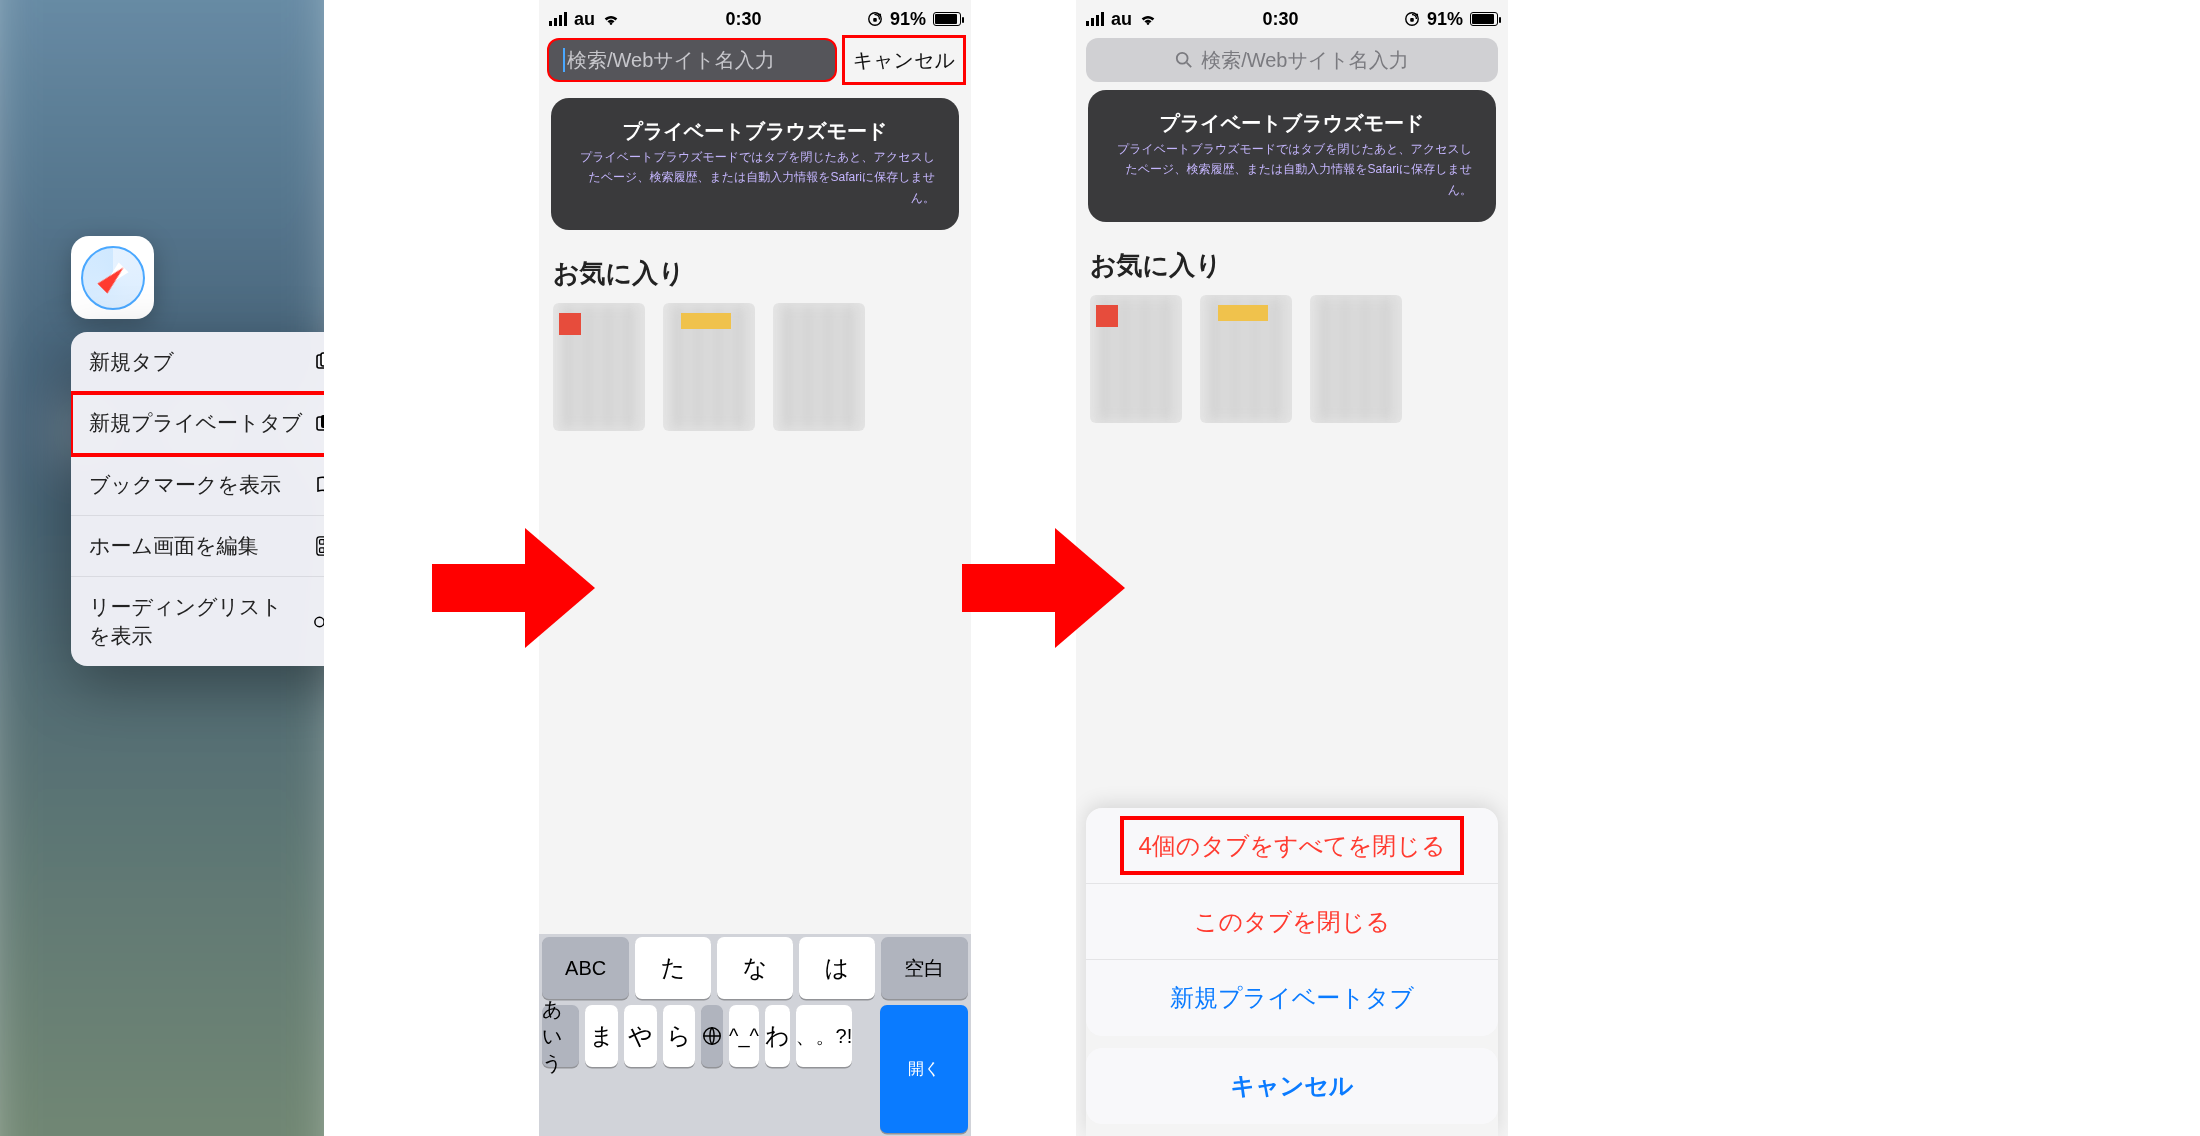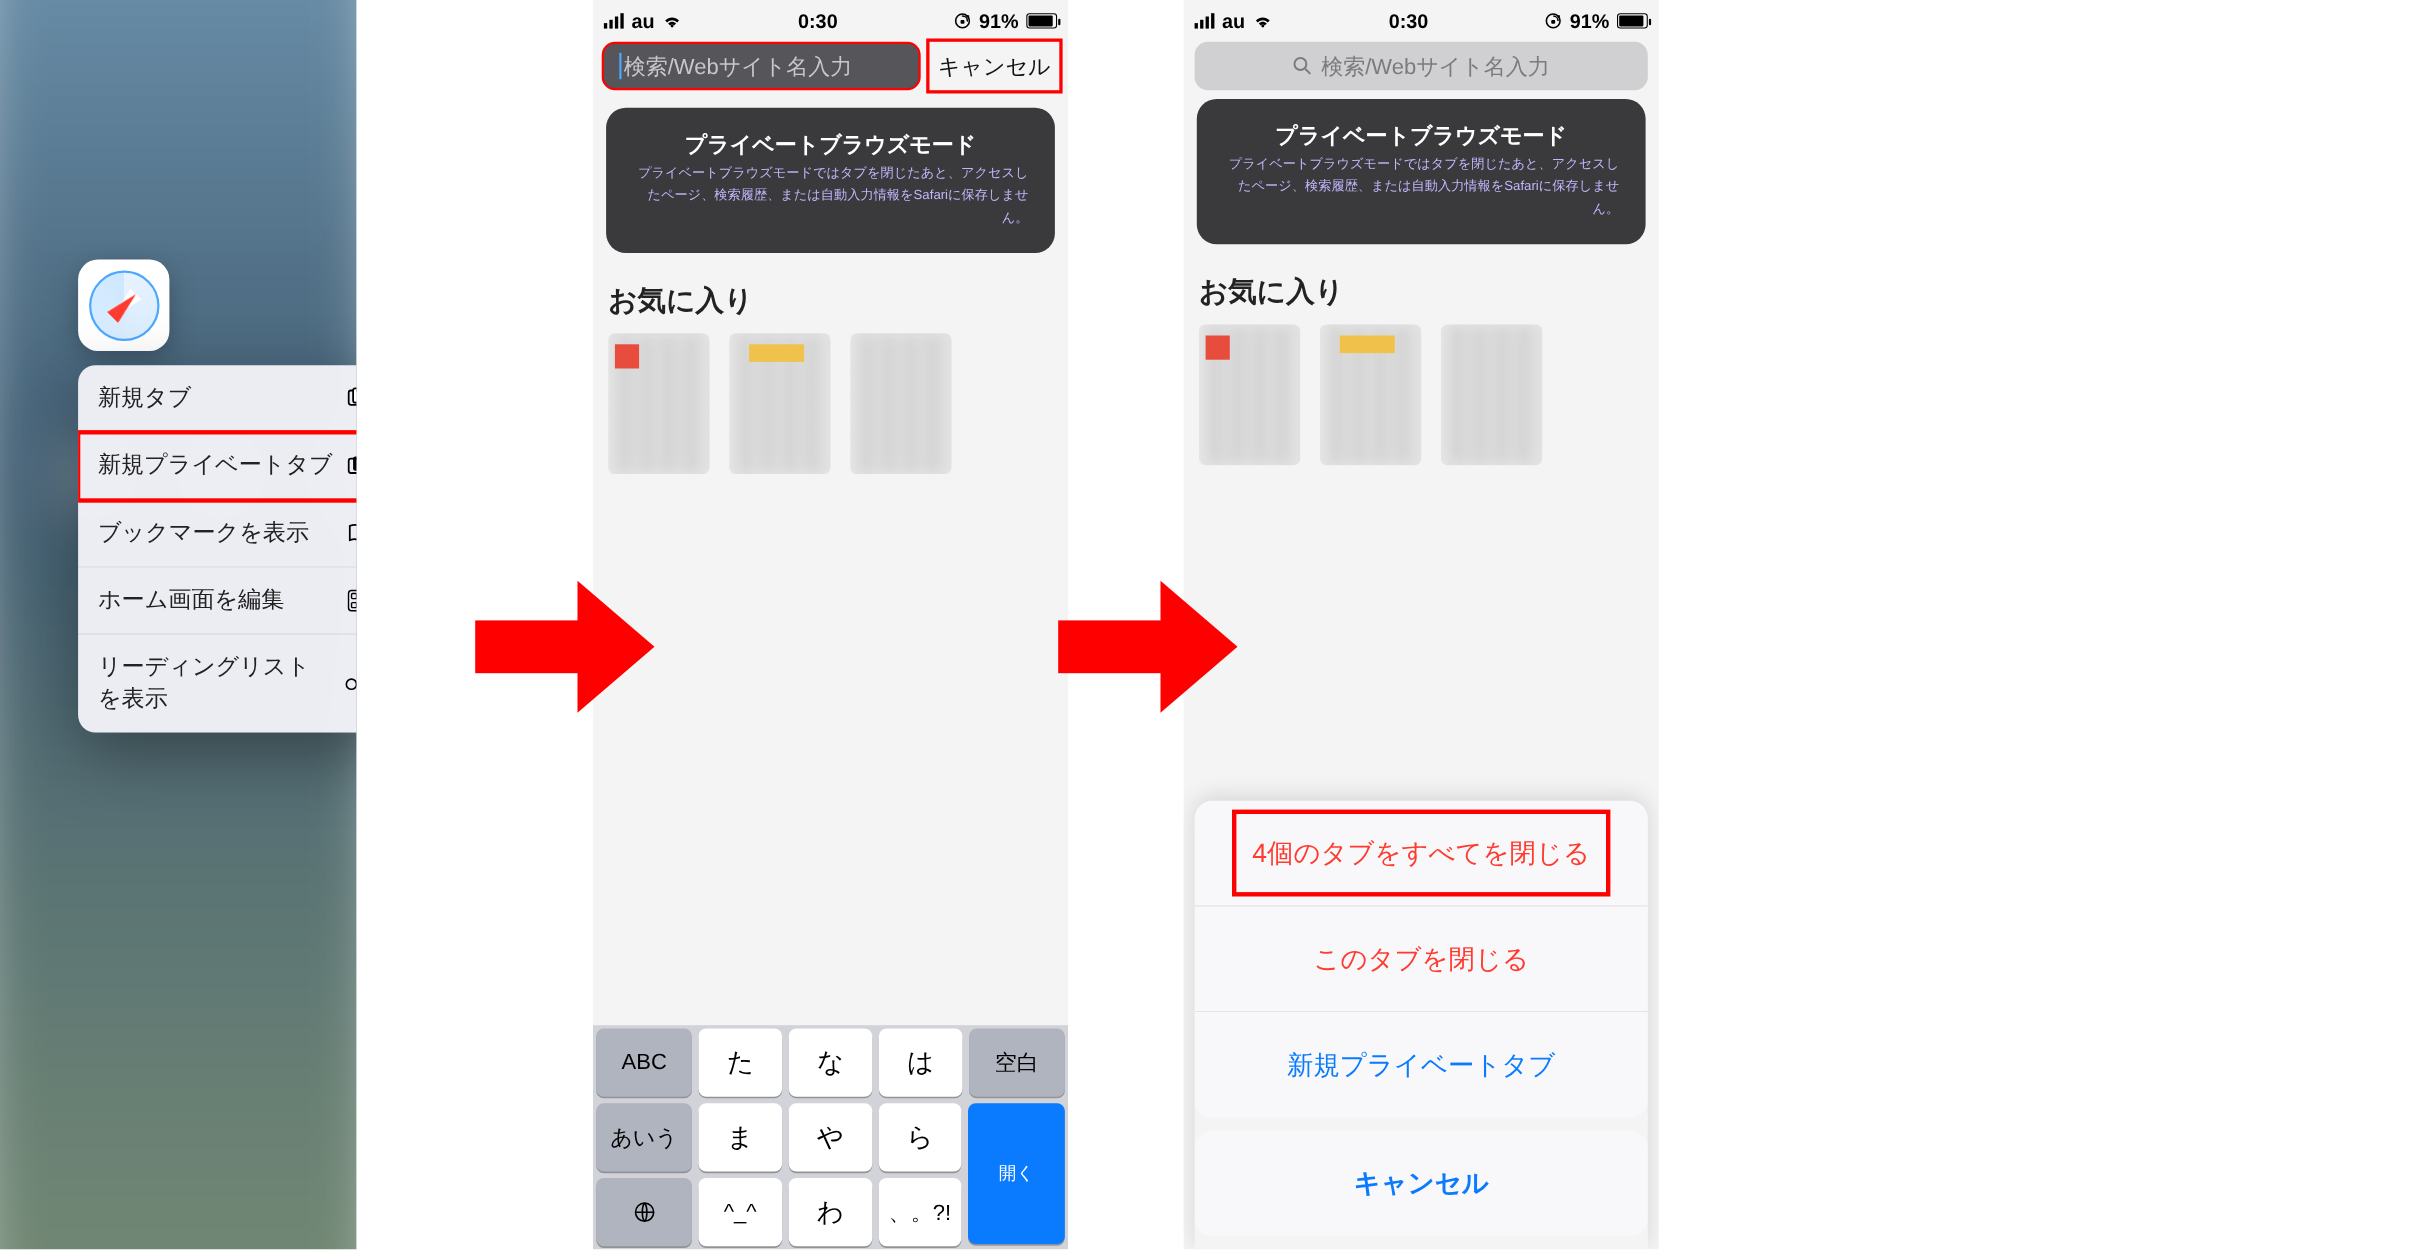--- a/index.html
+++ b/index.html
@@ -174,21 +174,21 @@
     position:absolute; left:10px; right:10px; bottom:0;
     border-radius:16px 16px 0 0;
     overflow:hidden;
     box-shadow:0 -4px 20px rgba(0,0,0,.12);
   }
   .sheet .grp {
     background:rgba(248,248,250,.98);
     border-radius:16px; overflow:hidden; margin-bottom:12px;
   }
   .sheet .opt {
-    height:96px; display:flex; align-items:center; justify-content:center;
+    height:76px; display:flex; align-items:center; justify-content:center;
     font-size:24px; border-bottom:1px solid rgba(0,0,0,.08);
   }
   .sheet .opt:last-child { border-bottom:none; }
   .sheet .opt.red  { color:#ff3b30; }
   .sheet .opt.blue { color:#0a7bff; }
   .sheet .opt.bold { font-weight:700; }
   .sheet .opt.hl { position:relative; }
   .sheet .opt.hl::after{
     content:""; position:absolute; inset:8px 34px; border:4px solid #ff0000;
   }
@@ -340,21 +340,21 @@
 
     <div class="kbd">
       <div class="krow">
         <div class="key gray side small">ABC</div>
         <div class="key">た</div>
         <div class="key">な</div>
         <div class="key">は</div>
         <div class="key gray side small">空白</div>
       </div>
       <div class="kbox">
-        <div style="flex:4.15;display:flex;flex-direction:column">
+        <div style="flex:4.15;display:flex;flex-direction:row">
           <div class="krow">
             <div class="key gray side small">あいう</div>
             <div class="key">ま</div>
             <div class="key">や</div>
             <div class="key">ら</div>
           </div>
           <div class="krow">
             <div class="key gray side">
               <svg viewBox="0 0 24 24" width="22" height="22" fill="none" stroke="#000" stroke-width="1.6">
                   <circle cx="12" cy="12" r="9"></circle>

